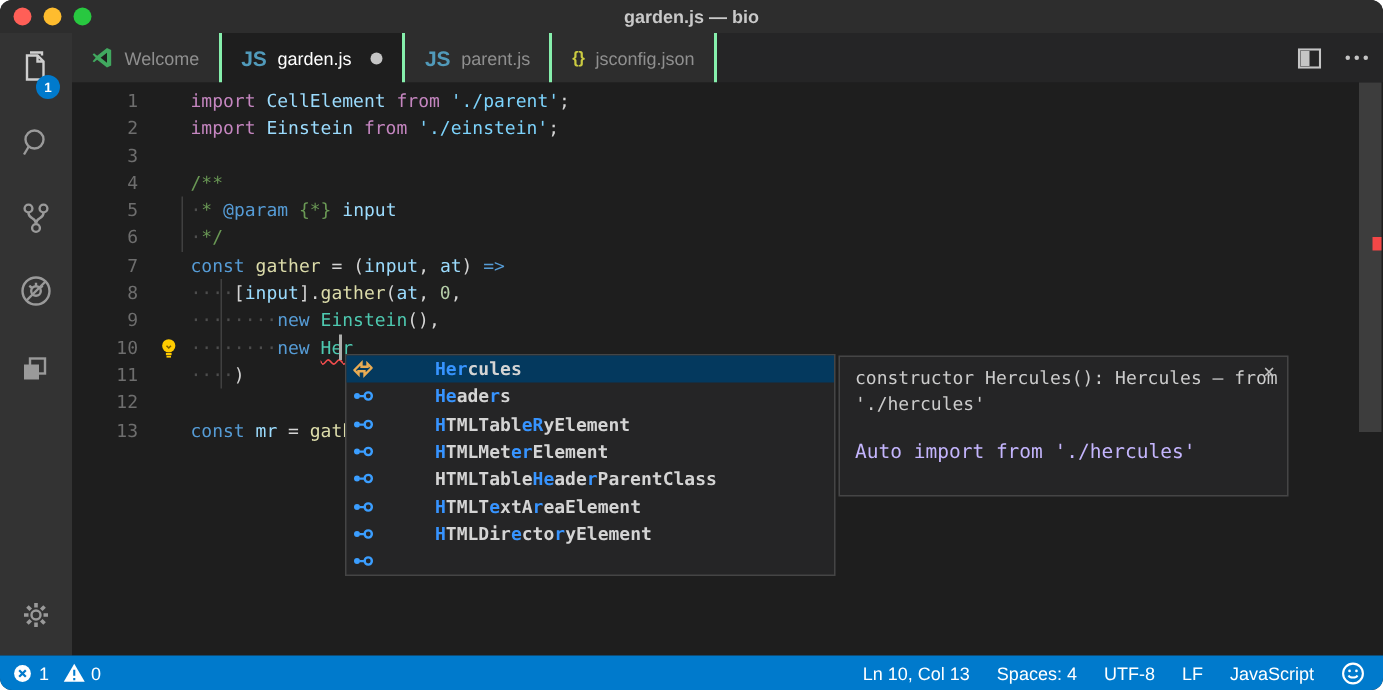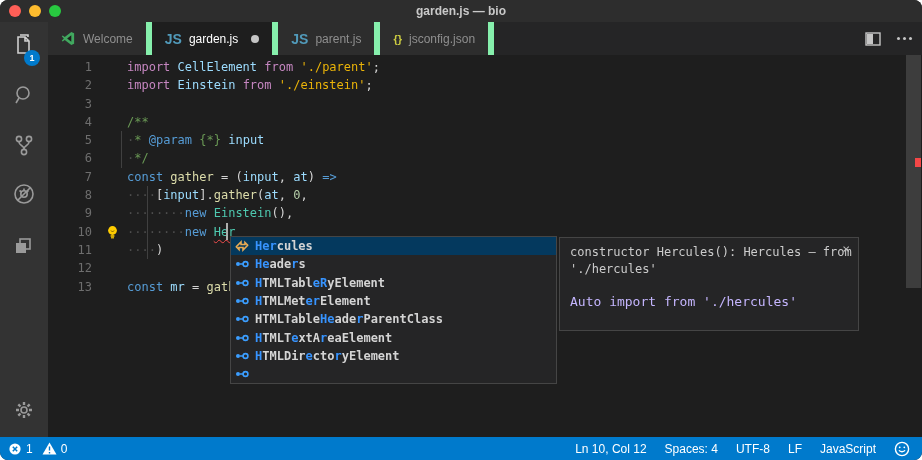--- a/index.html
+++ b/index.html
@@ -13,52 +13,52 @@
 
   
   #activitybar{position:absolute;left:0;top:22px;width:48px;height:415px;background:#333333;}
   .act-item{position:absolute;left:0;width:48px;height:40px;display:flex;align-items:center;justify-content:center;}
   .act-item svg{stroke:#9a9a9a;fill:none;stroke-width:1.6;}
   .act-item.bright svg{stroke:#cfcfcf;}
   .badge{position:absolute;left:24px;top:26px;width:16px;height:16px;border-radius:50%;background:#007acc;color:#fff;font-size:9px;font-weight:bold;display:flex;align-items:center;justify-content:center;}
 
   
   #tabbar{position:absolute;left:48px;top:22px;right:0;height:33px;background:#252526;display:flex;}
-  .tab{height:33px;display:flex;align-items:center;padding:0 13px;background:#2d2d2d;border-right:6px solid #86efac;font-size:12px;color:#8f8f8f;gap:7px;}
+  .tab{height:33px;display:flex;align-items:center;padding:0 13px;background:#2d2d2d;border-right:2px solid #86efac;font-size:12px;color:#8f8f8f;gap:7px;}
   .tab.active{background:#1e1e1e;color:#ffffff;}
   .tab .js-glyph{font-size:14px;font-weight:bold;color:#519aba;letter-spacing:0;}
   .tab .json-glyph{font-size:11px;font-weight:bold;color:#cbcb41;}
   .mod-dot{width:8px;height:8px;border-radius:50%;background:#c5c5c5;margin-left:6px;}
   #tab-actions{position:absolute;right:10px;top:22px;height:33px;display:flex;align-items:center;gap:16px;}
   .ellipsis{display:flex;gap:3px;}
   .ellipsis i{width:3px;height:3px;border-radius:50%;background:#c5c5c5;}
 
   
   #editor{position:absolute;left:48px;top:55px;right:0;bottom:23px;background:#1e1e1e;font-family:"DejaVu Sans Mono",monospace;font-size:12px;}
   #code{position:absolute;left:0;top:3px;right:17px;}
   .code-row{display:flex;height:18.3px;line-height:18.3px;}
   .lnum{width:44px;text-align:right;padding-right:9px;color:#6e6e6e;flex:none;}
   .glyph{width:26px;flex:none;position:relative;}
   .ltext{white-space:pre;color:#d4d4d4;}
   .c-pink{color:#c586c0;} .c-blue{color:#569cd6;} .c-lblue{color:#9cdcfe;}
-  .c-teal{color:#4ec9b0;} .c-str{color:#eab308;} .c-fg{color:#d4d4d4;}
+  .c-teal{color:#4ec9b0;} .c-str{color:#7dd3fc;} .c-fg{color:#d4d4d4;}
   .c-green{color:#6a9955;} .c-yellow{color:#dcdcaa;} .c-num{color:#b5cea8;}
   .c-ws{color:#4d4d4d;}
   .squiggle{text-decoration:underline;text-decoration-style:wavy;text-decoration-color:#f14c4c;text-decoration-thickness:1px;text-underline-offset:3px;}
   .indent-guide{position:absolute;width:1px;background:#404040;}
   #cursor{position:absolute;width:1.5px;height:17px;background:#aeafad;}
 
   
   #scrollbar{position:absolute;right:0;top:0;width:17px;height:100%;}
   #scroll-slider{position:absolute;left:1px;top:0;width:15px;height:233px;background:rgba(121,121,121,0.35);}
   #error-mark{position:absolute;right:1px;top:103px;width:6px;height:9px;background:#f44747;}
 
   
   #suggest{position:absolute;left:182px;top:181px;width:327px;background:#252526;border:1px solid #454545;box-sizing:border-box;z-index:5;}
-  .sg-row{height:18.3px;display:flex;align-items:center;font-family:"DejaVu Sans Mono",monospace;font-size:12px;color:#d4d4d4;font-weight:bold;}
+  .sg-row{height:18.3px;display:flex;align-items:center;font-family:"DejaVu Sans Mono",monospace;font-size:12px;color:#d4d4d4;font-weight:bold;gap:35px;}
   .sg-row.selected{background:#04395e;}
   .sg-icon{width:16px;height:16px;margin:0 5px 0 3px;flex:none;display:flex;align-items:center;justify-content:center;}
   .sg-hl{color:#3794ff;}
 
   
   #docs{position:absolute;left:511px;top:182px;width:300px;height:94px;background:#252526;border:1px solid #454545;box-sizing:border-box;z-index:5;padding:6px 10px;}
   #docs .sig{font-family:"DejaVu Sans Mono",monospace;font-size:12px;color:#cccccc;line-height:17px;width:290px;}
   #docs .close{position:absolute;right:8px;top:3px;color:#bdbdbd;font-size:13px;cursor:pointer;}
   #docs .doc{margin-top:16px;font-size:13px;color:#c4b5fd;}
 
@@ -340,21 +340,21 @@
       </svg>
       <span class="status-item">1</span>
       <svg width="15" height="13" viewBox="0 0 15 13" style="margin-left:5px">
         <path d="M7.5 0.5 L14.5 12.5 L0.5 12.5 Z" fill="#ffffff"></path>
         <path d="M7.5 4.5 L7.5 8.5 M7.5 10 L7.5 11.5" stroke="#007acc" stroke-width="1.4"></path>
       </svg>
       <span class="status-item">0</span>
     </div>
     <div id="status-right">
 
-      <span class="status-item">Ln 10, Col 12</span>
+      <span class="status-item">Ln 10, Col 13</span>
         <span class="status-item">Spaces: 4</span>
         <span class="status-item">UTF-8</span>
         <span class="status-item">LF</span>
         <span class="status-item">JavaScript</span>
         <svg id="smiley" width="16" height="16" viewBox="0 0 16 16">
         <circle cx="8" cy="8" r="6.6" fill="none" stroke="#ffffff" stroke-width="1.4"></circle>
         <circle cx="5.7" cy="6.3" r="0.9" fill="#ffffff"></circle>
         <circle cx="10.3" cy="6.3" r="0.9" fill="#ffffff"></circle>
         <path d="M5 9.3 C6 11.2 10 11.2 11 9.3" fill="none" stroke="#ffffff" stroke-width="1.3"></path>
       </svg>

